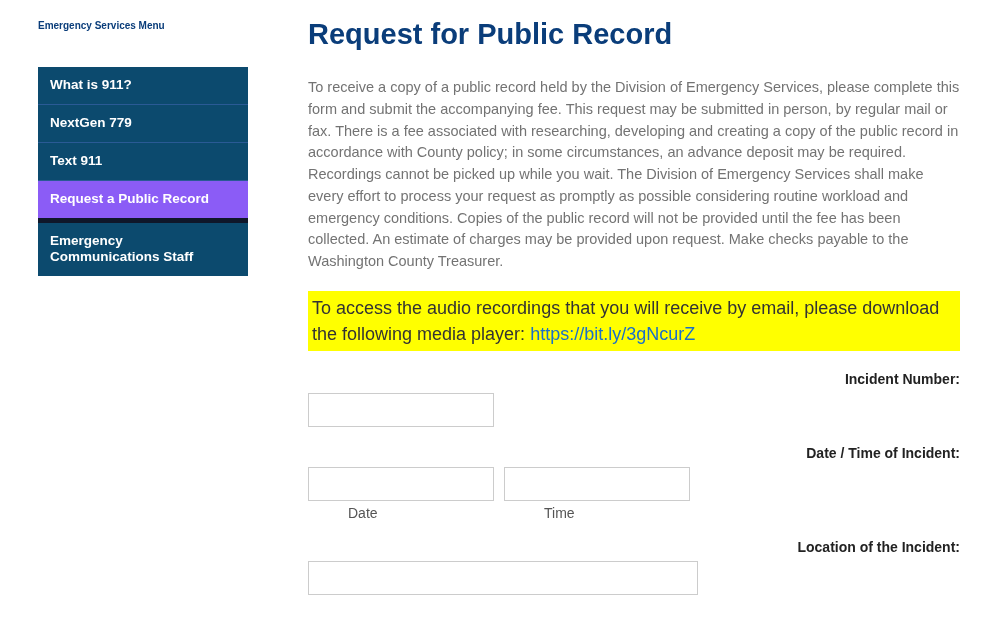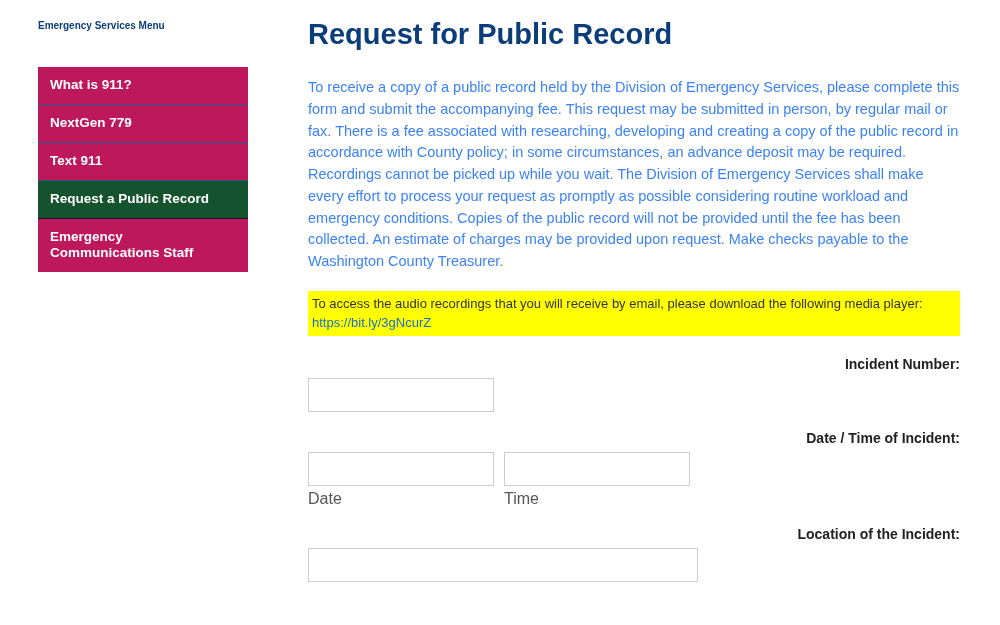--- a/index.html
+++ b/index.html
@@ -22,60 +22,60 @@
   }
   .sidebar-title {
     color: #0a3d7a;
     font-weight: 600;
     font-size: 10px;
     margin-bottom: 36px;
   }
   .nav { list-style: none; }
   .nav-item {
     display: block;
-    background: #be185d;
+    background: #0c4a6e;
     color: #fff;
     font-size: 13.5px;
     font-weight: 600;
     padding: 10px 12px;
     border-bottom: 1px solid #2a5a95;
     cursor: pointer;
     line-height: 1.25;
   }
   .nav-item.active {
-    background: #14532d;
-    border-bottom: 1px solid #0f172a;
+    background: #8b5cf6;
+    border-bottom: 5px solid #0f172a;
   }
   .nav-item:last-child { border-bottom: none; }
   .main {
     flex: 1;
     padding-right: 10px;
   }
   .page-title {
     color: #0a3d7a;
     font-size: 29px;
     font-weight: 700;
     margin-bottom: 26px;
     margin-top: -2px;
   }
   .intro {
-    color: #3b82f6;
+    color: #737373;
     font-size: 14.5px;
     line-height: 1.5;
     margin-bottom: 18px;
   }
   .check-note {
     color: #444;
     font-size: 14.5px;
     margin-bottom: 14px;
   }
   .highlight {
     background: #ffff00;
     padding: 4px 4px;
-    font-size: 13px;
+    font-size: 18px;
     color: #333;
     line-height: 1.45;
     margin-bottom: 20px;
   }
   .highlight a { color: #1a6fc9; text-decoration: none; }
   .form-group { margin-bottom: 18px; }
   .form-label {
     font-weight: 700;
     font-size: 14px;
     color: #222;
@@ -87,21 +87,21 @@
     border: 1px solid #ccc;
     height: 34px;
     padding: 4px 6px;
     font-size: 14px;
     background: #fff;
   }
   .w-small { width: 186px; }
   .w-full { width: 390px; }
   .row { display: flex; gap: 10px; }
   .col { display: flex; flex-direction: column; }
-  .sublabel { font-size: 16px; color: #555; margin-top: 4px; }
+  .sublabel { font-size: 14px; color: #555; margin-top: 4px; margin-left: 40px; }
 </style>
 </head>
 <body>
 
 <div class="container">
   <aside class="sidebar">
     <div class="sidebar-title">Emergency Services Menu</div>
     <ul class="nav">
       <li class="nav-item"><span>What is 911?</span></li>
       <li class="nav-item"><span>NextGen 779</span></li>

